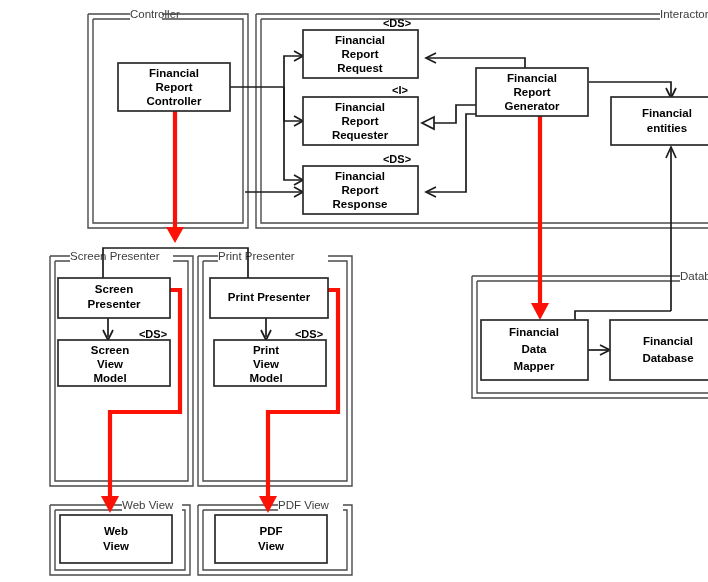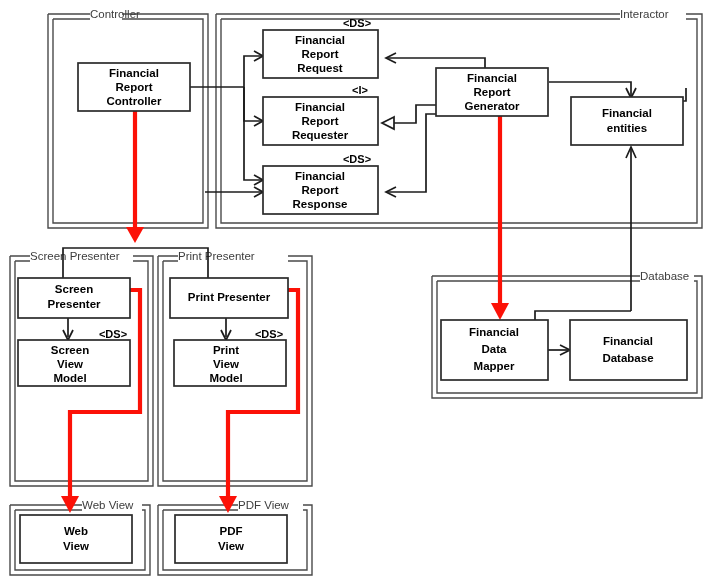--- a/index.html
+++ b/index.html
@@ -10,20 +10,21 @@
   body {
     width: 708px;
     height: 582px;
     font-family: "Liberation Sans", sans-serif;
     overflow: hidden;
   }
   #diagram-root {
     position: relative;
     width: 564px;
     height: 582px;
+    padding-left: 40px;
   }
   svg.diagram {
     display: block;
     width: 708px;
     height: 582px;
   }
   .grp-outer, .grp-inner {
     fill: none;
     stroke: #4a4a4a;
     stroke-width: 1.4;

